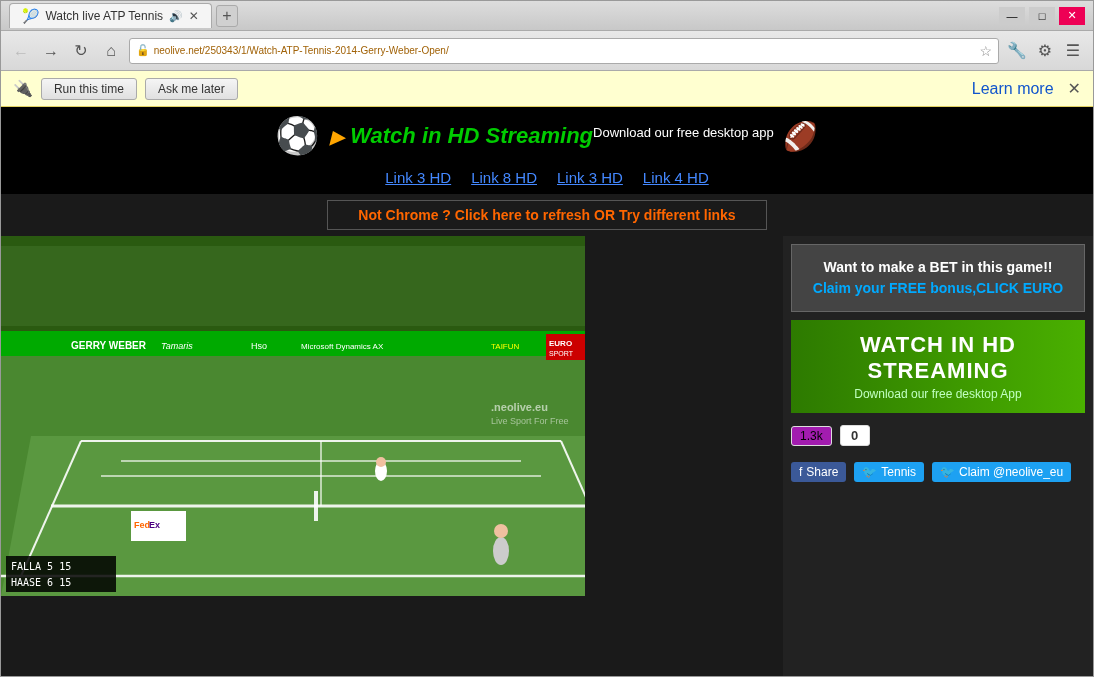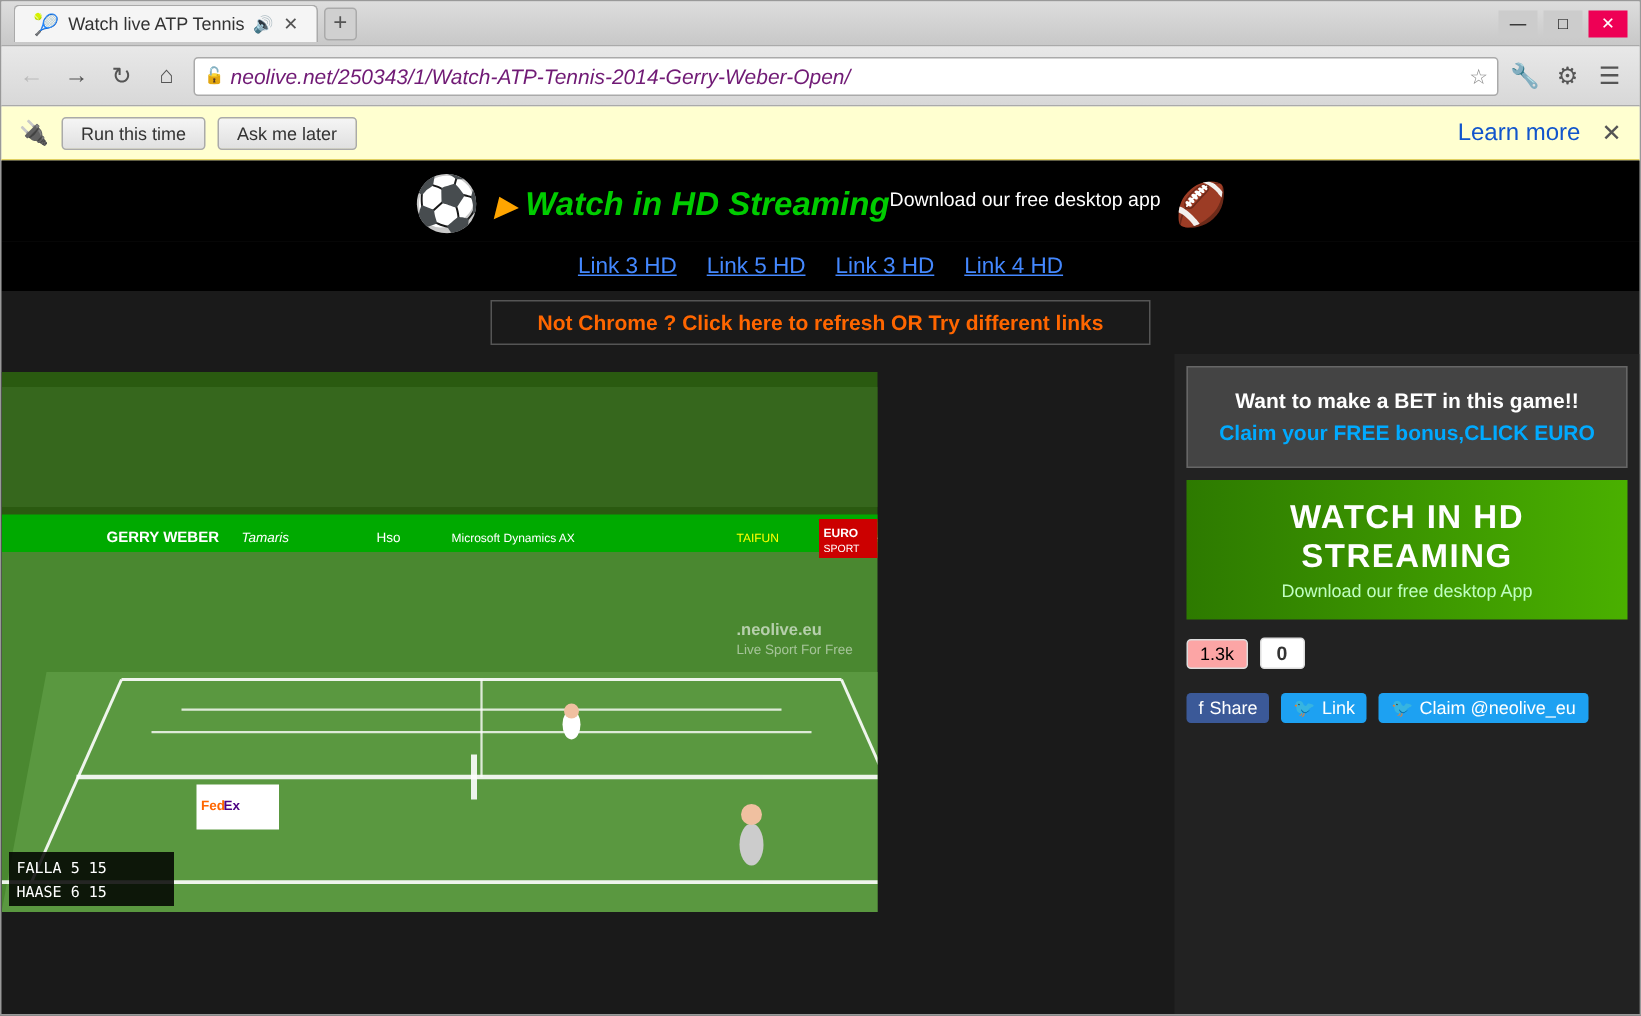--- a/index.html
+++ b/index.html
@@ -21,21 +21,21 @@
     .win-min { background: #ccc; }
     .win-max { background: #ccc; }
     .win-close { background: #e05; color: white; }
 
     
     .nav-bar { background: linear-gradient(to bottom, #e8e8e8, #d8d8d8); height: 40px; display: flex; align-items: center; padding: 0 8px; gap: 6px; border-bottom: 1px solid #aaa; }
     .nav-btn { width: 24px; height: 24px; background: none; border: none; cursor: pointer; font-size: 16px; color: #555; display: flex; align-items: center; justify-content: center; }
     .nav-btn.disabled { color: #bbb; cursor: default; }
     .address-bar-wrap { flex: 1; display: flex; align-items: center; background: white; border: 1px solid #aaa; border-radius: 3px; height: 26px; padding: 0 6px; }
     .address-lock { font-size: 11px; color: #555; margin-right: 4px; }
-    .address-text { flex: 1; font-size: 14px; color: #701a75; font-style: italic; }
+    .address-text { flex: 1; font-size: 10px; color: #a16207; }
     .address-star { font-size: 14px; color: #888; cursor: pointer; }
     .nav-end-btns { display: flex; gap: 4px; }
     .nav-icon-btn { width: 24px; height: 24px; background: none; border: none; cursor: pointer; font-size: 16px; color: #555; display: flex; align-items: center; justify-content: center; }
 
     
     .notification-bar { background: #ffffd0; border-bottom: 1px solid #e0d060; padding: 6px 12px; display: flex; align-items: center; gap: 8px; min-height: 36px; }
     .notif-icon { font-size: 16px; }
     .notif-text { font-size: 13px; color: #333; flex: 1; }
     .notif-btn { padding: 3px 12px; border: 1px solid #aaa; background: linear-gradient(to bottom, #f5f5f5, #e0e0e0); border-radius: 3px; font-size: 12px; cursor: pointer; color: #333; }
     .notif-learn { font-size: 16px; color: #1155cc; cursor: pointer; margin-left: auto; text-decoration: none; }
@@ -64,34 +64,34 @@
 
     
     .not-working-bar { background: #1a1a1a; display: flex; justify-content: center; padding: 6px 0; }
     .not-working-btn { background: #1a1a1a; border: 1px solid #555; color: #ff6600; font-size: 14px; font-weight: bold; padding: 6px 30px; cursor: pointer; }
 
     
     .main-area { display: flex; flex: 1; background: #1a1a1a; }
 
     
     .video-area { flex: 1; padding: 0; }
-    .video-container { position: relative; width: 584px; height: 360px; overflow: hidden; margin-top: 12px; }
+    .video-container { position: relative; width: 584px; height: 360px; overflow: hidden; }
 
     
     .right-sidebar { width: 310px; background: #222; padding: 8px; display: flex; flex-direction: column; gap: 8px; }
 
     .bet-box { background: #444; border: 1px solid #666; padding: 12px; text-align: center; color: white; font-size: 14px; font-weight: bold; line-height: 1.5; cursor: pointer; }
     .bet-link { color: #00aaff; }
 
     .hd-streaming-box { background: linear-gradient(to right, #2d7a00, #4ab000); padding: 12px; text-align: center; cursor: pointer; }
     .hd-streaming-title { color: white; font-size: 22px; font-weight: bold; letter-spacing: 1px; }
     .hd-streaming-sub { color: #c0ffc0; font-size: 12px; margin-top: 3px; }
 
     .social-row { display: flex; align-items: center; gap: 8px; padding: 4px 0; }
-    .like-box { background: #fca5a5; border: 1px solid #ddd; border-radius: 3px; display: flex; align-items: flex-start; gap: 4px; padding: 2px 8px; font-size: 12px; }
+    .like-box { background: #a21caf; border: 1px solid #ddd; border-radius: 3px; display: flex; align-items: flex-start; gap: 4px; padding: 2px 8px; font-size: 12px; }
     .fb-btn { background: #3b5998; color: white; padding: 3px 8px; font-size: 12px; border-radius: 3px; cursor: pointer; display: flex; align-items: center; gap: 4px; }
     .tw-btn { background: #1da1f2; color: white; padding: 3px 8px; font-size: 12px; border-radius: 3px; cursor: pointer; display: flex; align-items: center; gap: 4px; }
     .follow-btn { background: #1da1f2; color: white; padding: 3px 8px; font-size: 12px; border-radius: 3px; cursor: pointer; display: flex; align-items: center; gap: 4px; }
     .zero-box { background: white; border: 1px solid #ddd; border-radius: 3px; padding: 2px 8px; font-size: 13px; font-weight: bold; color: #333; min-width: 30px; text-align: center; }
 
     
     .court-svg { width: 640px; height: 360px; }
   </style>
 </head>
 <body>
@@ -149,21 +149,21 @@
             <span>Watch in HD Streaming</span>
           </span>
           <span class="banner-subtitle">Download our free desktop app</span>
         </div>
         <span class="football">🏈</span>
       </div>
     </div>
 
     <div class="links-row">
       <a class="hd-link">Link 3 HD</a>
-      <a class="hd-link">Link 5 HD</a>
+      <a class="hd-link">Link 8 HD</a>
       <a class="hd-link">Link 3 HD</a>
       <a class="hd-link">Link 4 HD</a>
     </div>
 
     <div class="not-working-bar">
       <button class="not-working-btn">Not Chrome ? Click here to refresh OR Try different links</button>
     </div>
 
     <div class="main-area">
 
@@ -250,21 +250,21 @@
             <span>0</span>
           </div>
         </div>
         <div class="social-row">
           <div class="fb-btn">
             <span>f</span>
             <span>Share</span>
           </div>
           <div class="tw-btn">
             <span>🐦</span>
-            <span>Link</span>
+            <span>Tennis</span>
           </div>
           <div class="follow-btn">
             <span>🐦</span>
             <span>Claim @neolive_eu</span>
           </div>
         </div>
 
       </div>
     </div>
   </div>

